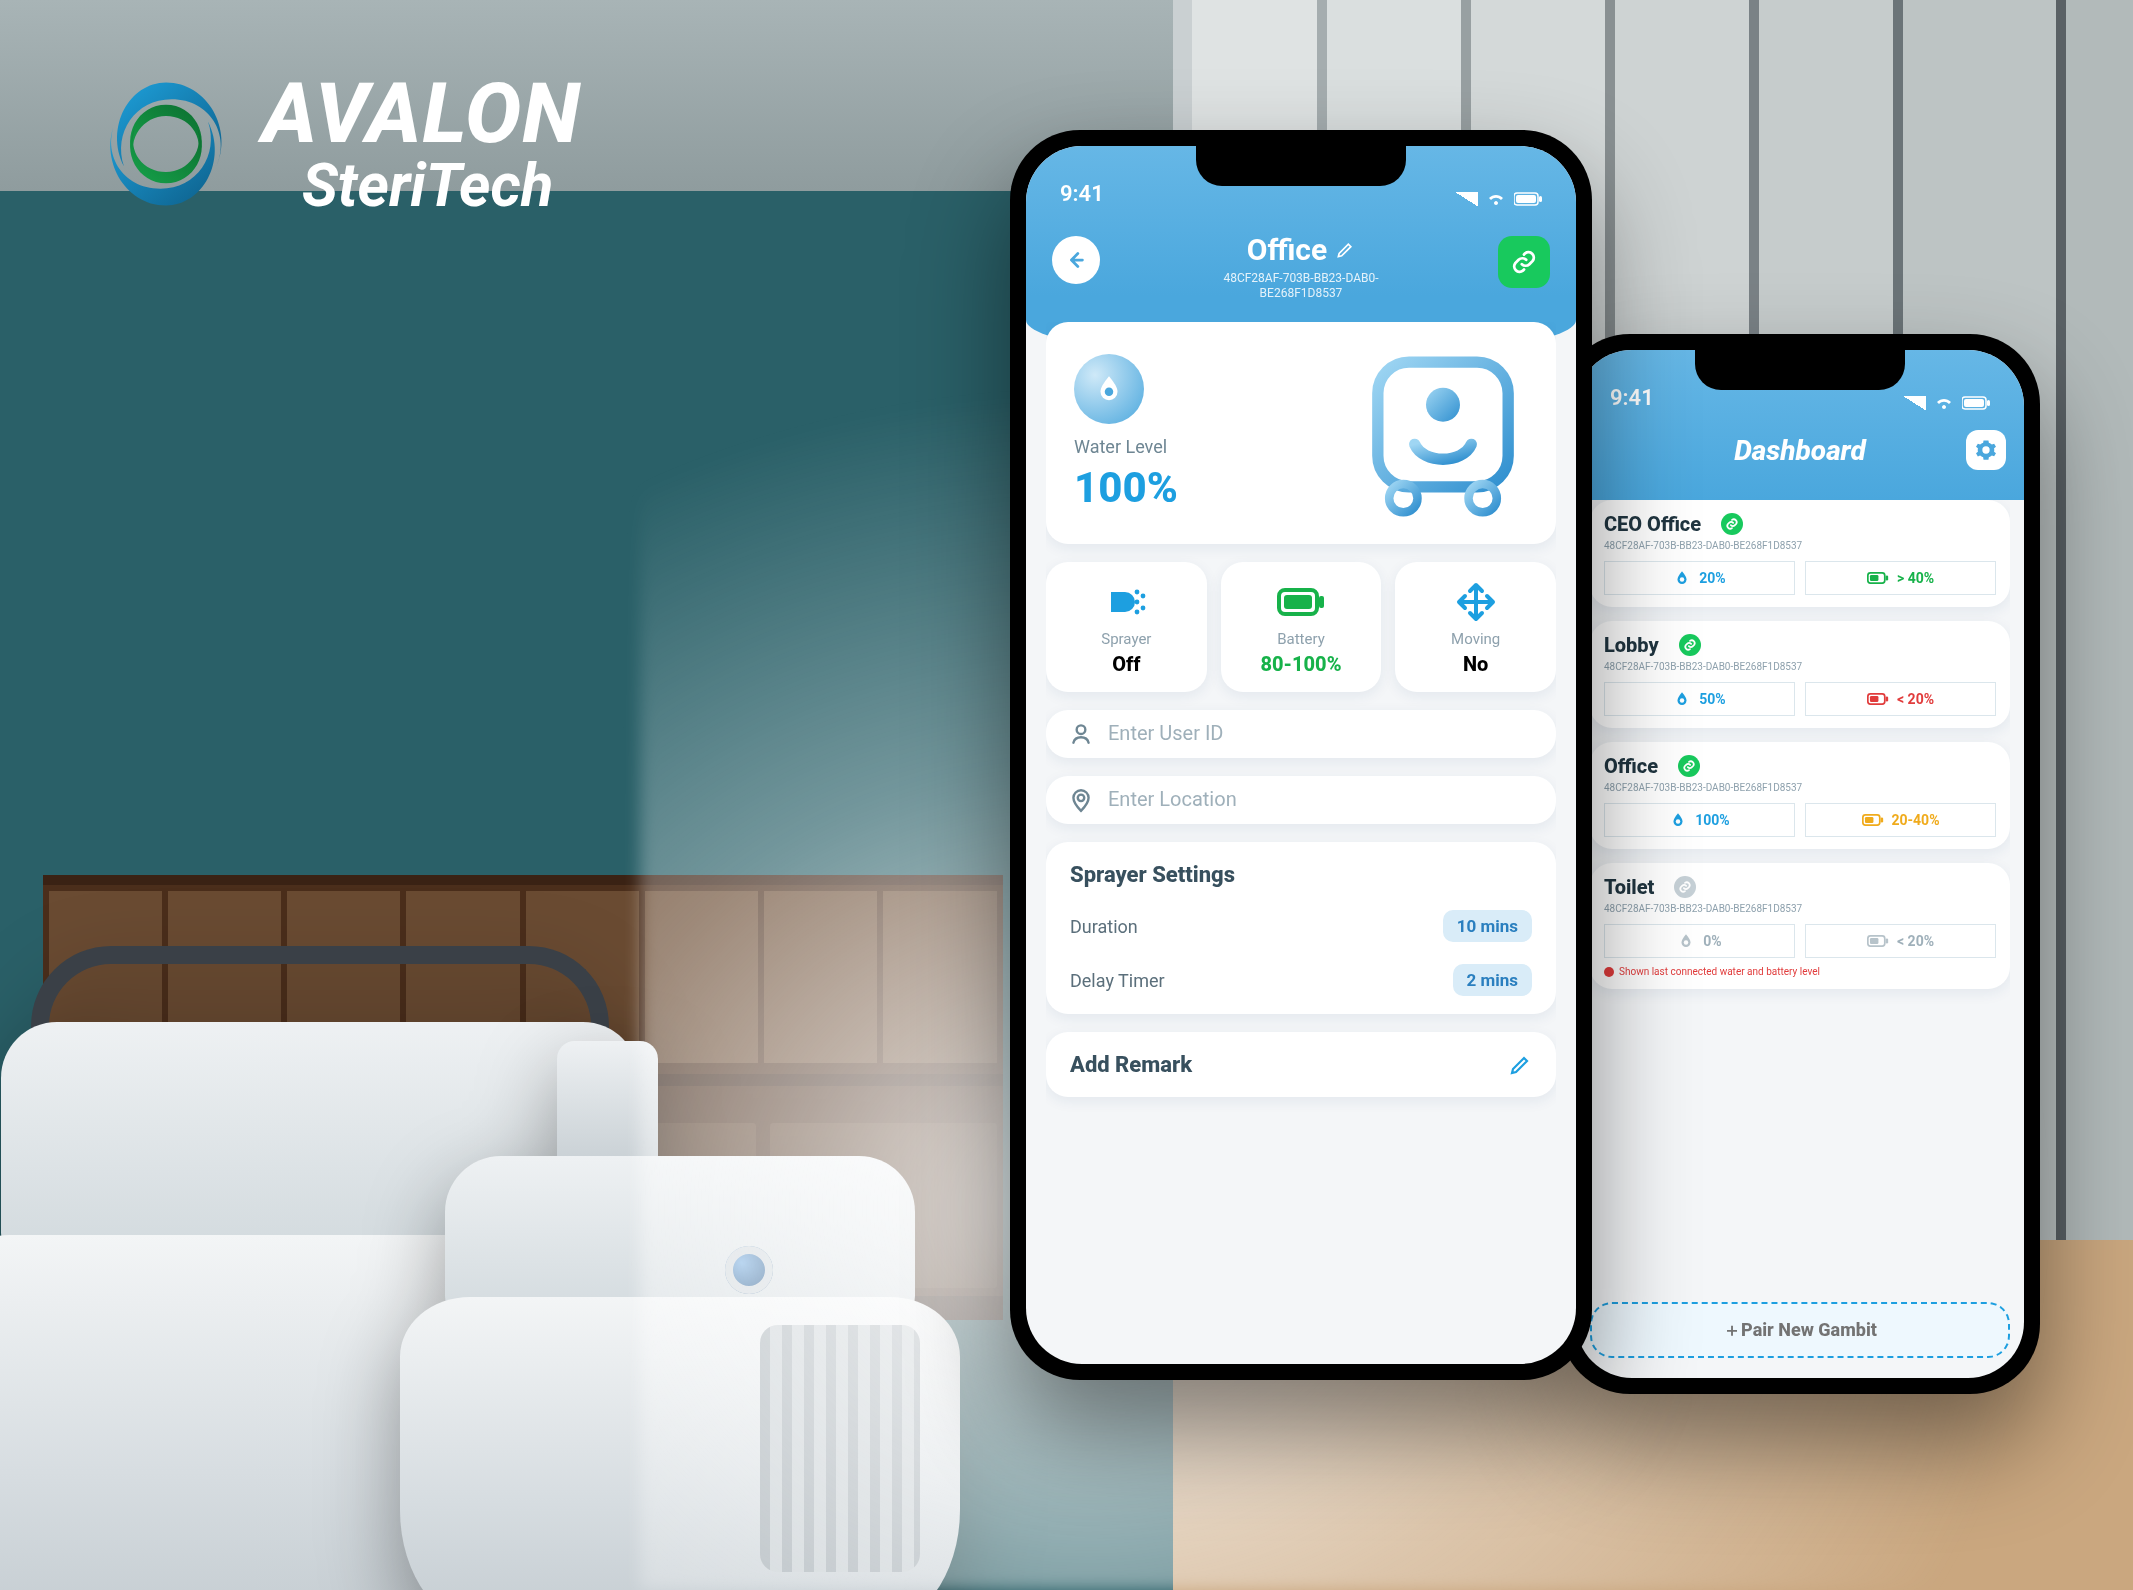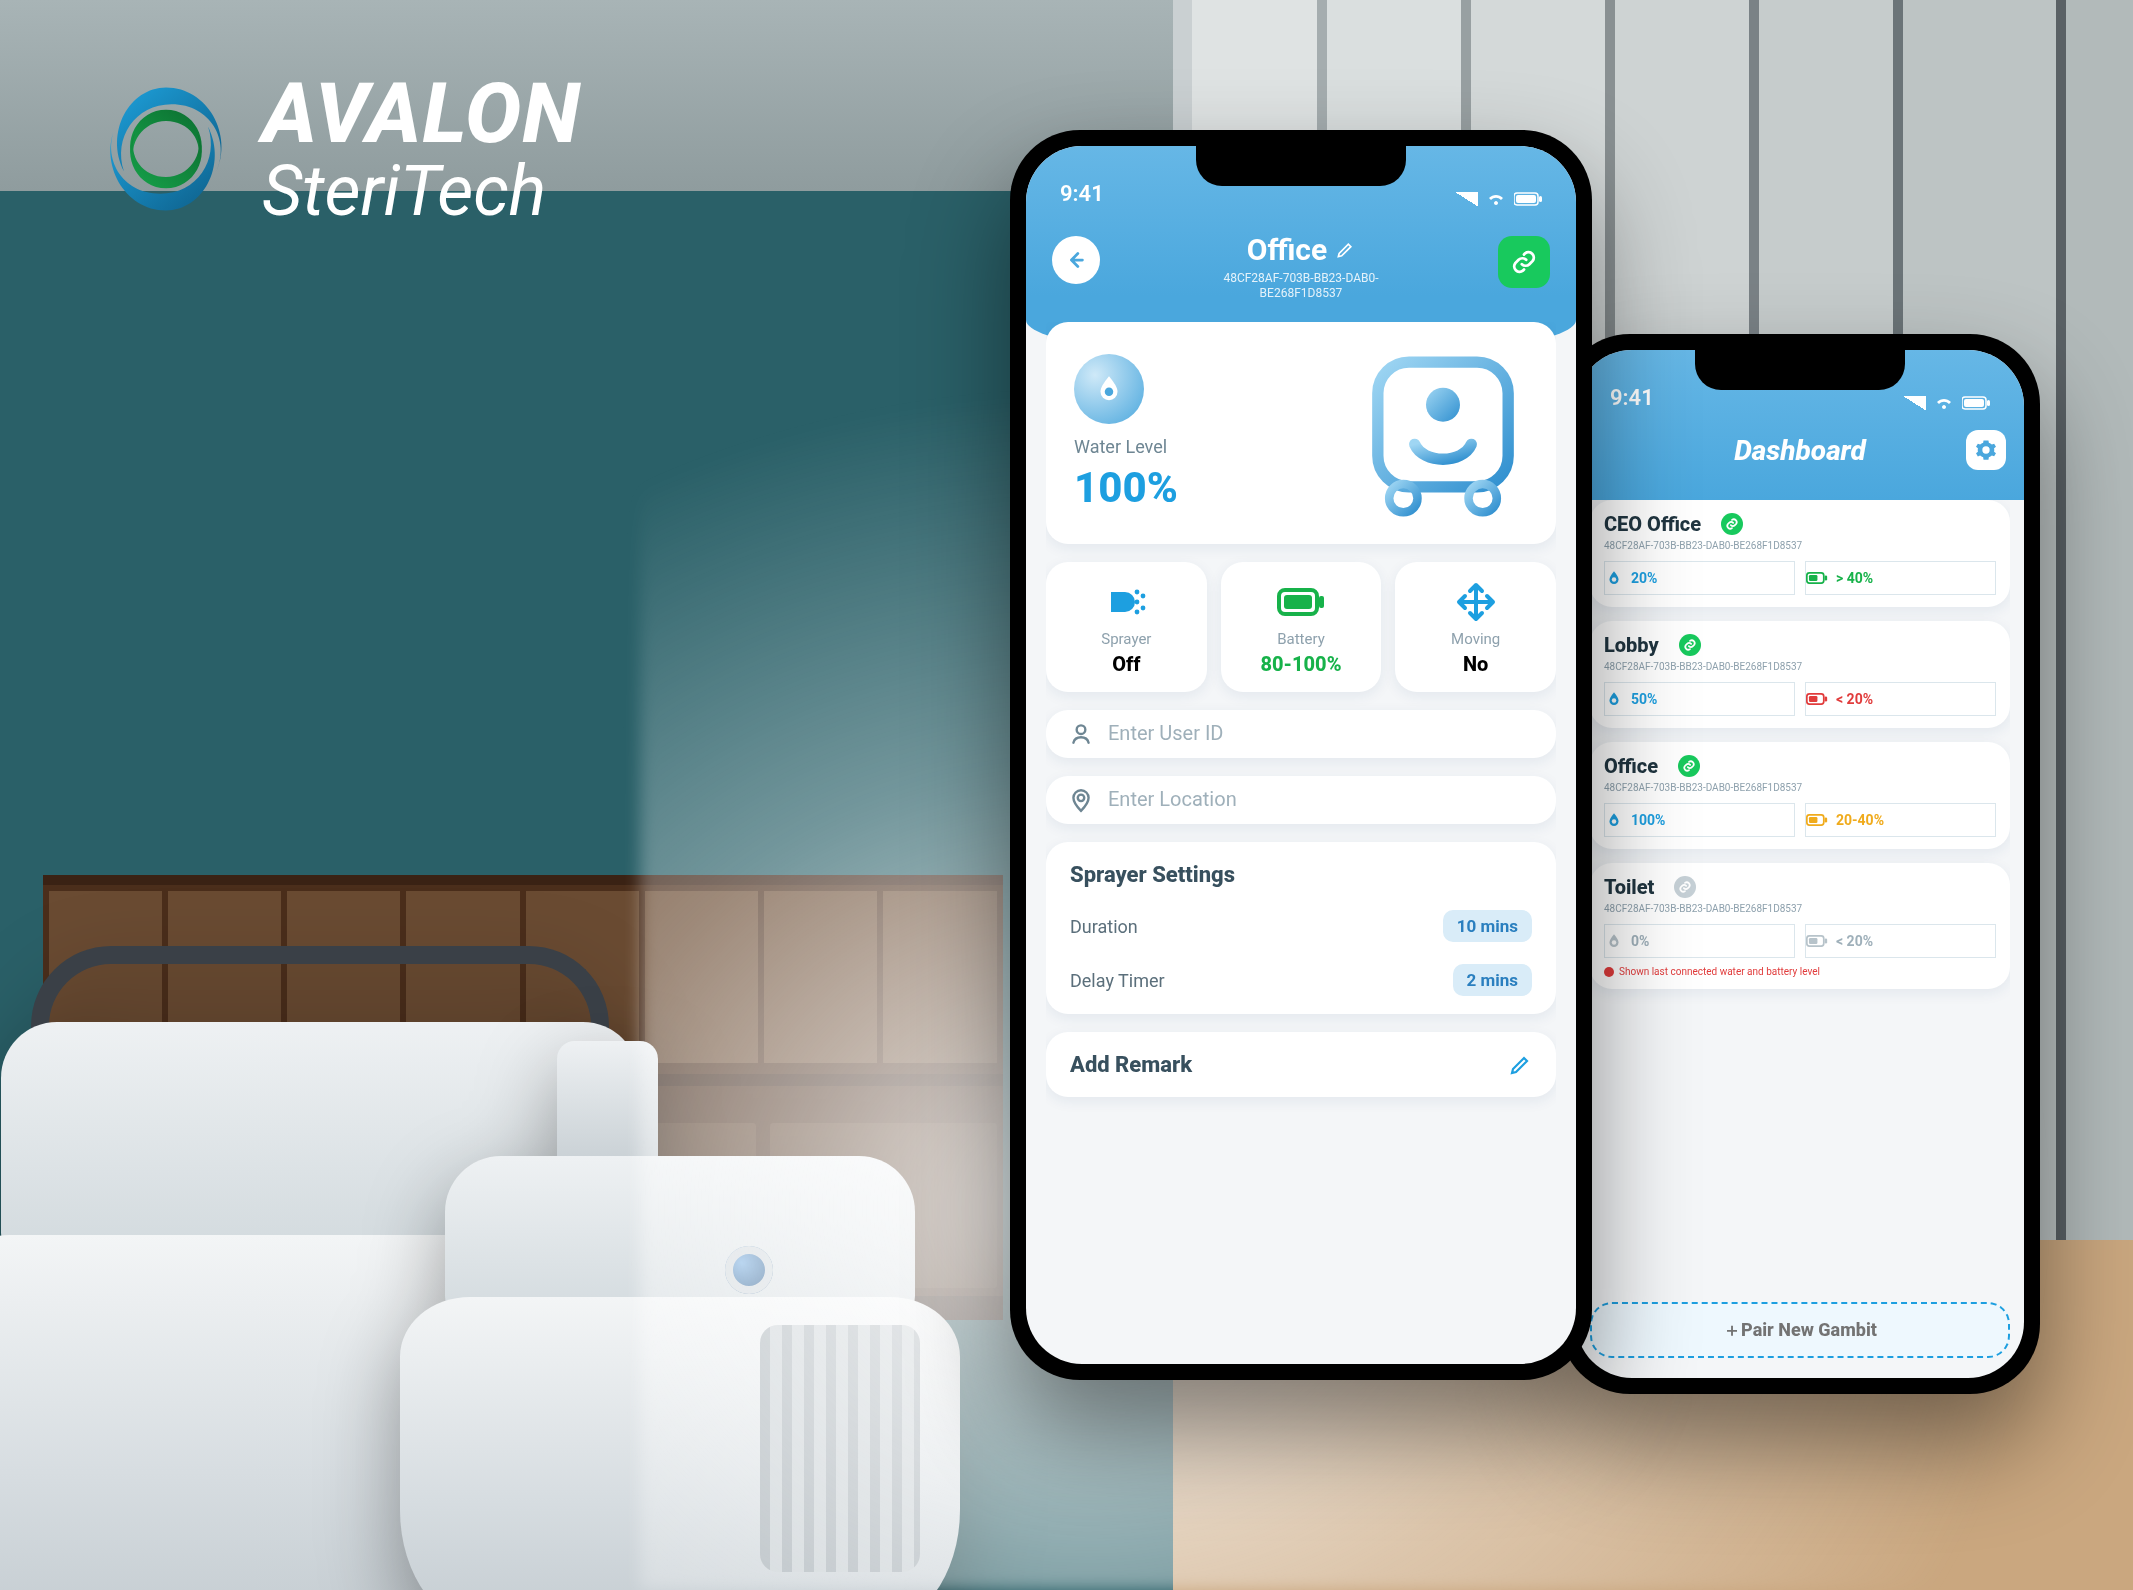--- a/index.html
+++ b/index.html
@@ -50,21 +50,21 @@
   .robot-handle { position:absolute; left:12%; right:12%; top:10%; height:12%; border:18px solid #3a4047; border-bottom:none; border-radius:80px 80px 0 0; background:transparent;}
   .robot-body::after { content:""; position:absolute; right:40px; top:28px; bottom:58px; width:160px; background:repeating-linear-gradient(90deg,#a8b1b7 0 10px,#c9d0d4 10px 22px); border-radius:18px;}
   .robot-small .bottle { position:absolute; left:28%; top:8%; width:18%; height:22%; background:linear-gradient(180deg,#eef1f3,#c3cbd0); border-radius:18px 18px 10px 10px;}
   .robot-small .knob { position:absolute; left:58%; top:40%; width:48px; height:48px; border-radius:50%; background:radial-gradient(circle at 35% 35%, #6fa9e0,#24588c 70%); box-shadow: inset 0 0 0 8px #cfd6db;}
 
   
   .logo { position:absolute; left:96px; top:72px; display:flex; align-items:center; gap:26px; color:#fff; }
   .logo svg { width:140px; height:140px; }
   .logo-text { line-height:1; font-style:italic; }
   .logo-text .line1 { font-size:84px; font-weight:800; letter-spacing:1px; }
-  .logo-text .line2 { font-size:70px; font-weight:400; }
+  .logo-text .line2 { font-size:60px; font-weight:700;margin-left:40px; }
   
 
   
   .phone { position:absolute; border-radius:70px; background:#000; padding:16px; box-shadow: 0 50px 100px rgba(0,0,0,.45); }
   .phone .screen { position:relative; width:100%; height:100%; border-radius:56px; overflow:hidden; background:#f4f6f8; }
   .notch { position:absolute; top:0; left:50%; transform:translateX(-50%); width:210px; height:40px; background:#000; border-radius:0 0 26px 26px; z-index:30; }
 
   
   #phone-front { left:1010px; top:130px; width:582px; height:1250px; z-index:10;}
   
@@ -126,21 +126,21 @@
   .bp-header .gear { position:absolute; right:18px; top:80px; width:40px; height:40px; border-radius:12px; background:#fff; display:flex; align-items:center; justify-content:center; color:#4aa7dd;}
   .bp-body { position:absolute; top:150px; left:14px; right:14px; bottom:0; display:flex; flex-direction:column; gap:14px; overflow:hidden;}
   .dev-card { padding:12px 14px 12px; }
   .dev-head { display:flex; align-items:center; gap:20px; }
   .dev-head .nm { font-size:20px; font-weight:800; color:#203540;}
   .dev-head .chip { width:22px; height:22px; border-radius:50%; display:flex; align-items:center; justify-content:center;}
   .chip.green{background:#18c95d;color:#fff;}
   .chip.grey{background:#c6d0d6;color:#fff;}
   .dev-sub { font-size:10px; color:#8ea1ad; margin-top:4px;}
   .dev-stats { display:flex; gap:10px; margin-top:10px;}
-  .pill { flex:1; height:34px; border:1px solid #dbe6ec; border-radius:0; display:flex; align-items:center; justify-content:flex-start; gap:8px; font-weight:700; font-size:14px;}
+  .pill { flex:1; height:34px; border:1px solid #dbe6ec; border-radius:0; display:flex; align-items:center; justify-content:center; gap:8px; font-weight:700; font-size:14px;}
   .pill .pic{display:flex;}
   .txt-green{color:#17b24a;} .txt-red{color:#e13c3c;} .txt-blue{color:#1d9fe0;} .txt-amber{color:#f0ab1c;}
   .txt-grey{color:#9fb0ba;}
   .warn { color:#e13c3c; font-size:10px; display:flex; align-items:center; gap:5px; margin-top:8px;}
   .pair-btn { margin-top:auto; margin-bottom:20px; border:2px dashed #1d9fe0; color:#737373; background:#eef8fe; border-radius:22px; text-align:center; padding:14px; font-weight:800; font-size:18px;}
 
   
   svg { display:block; }
 </style>
 </head>

